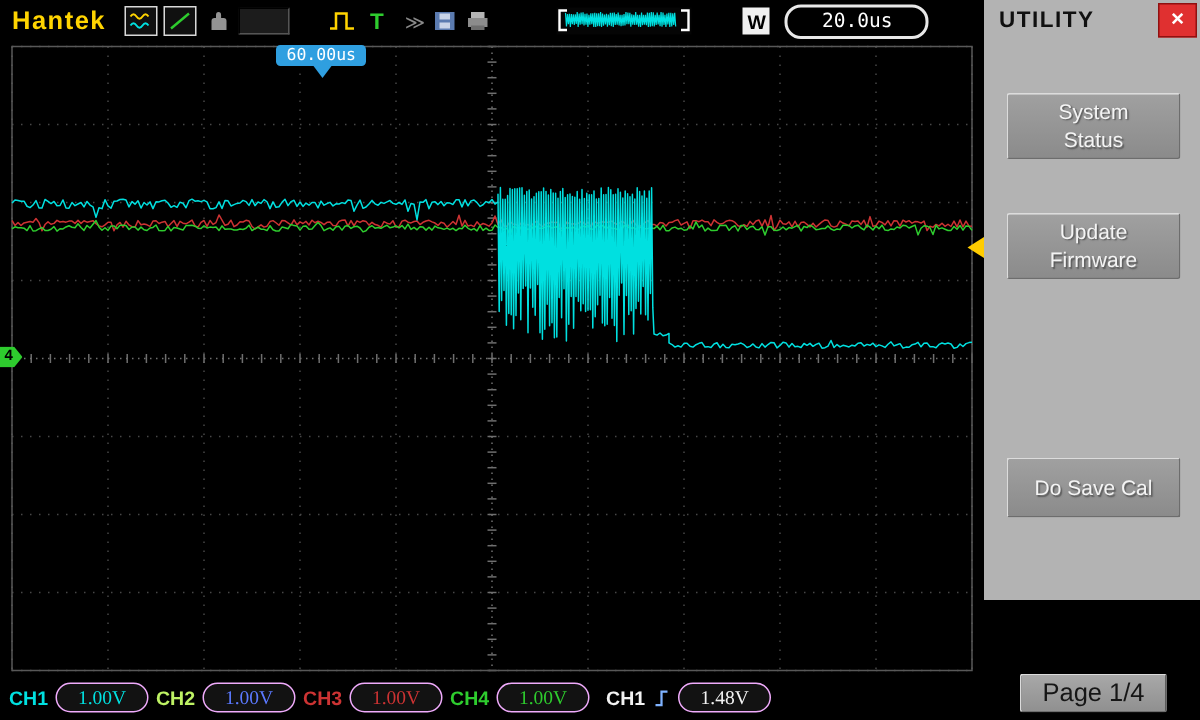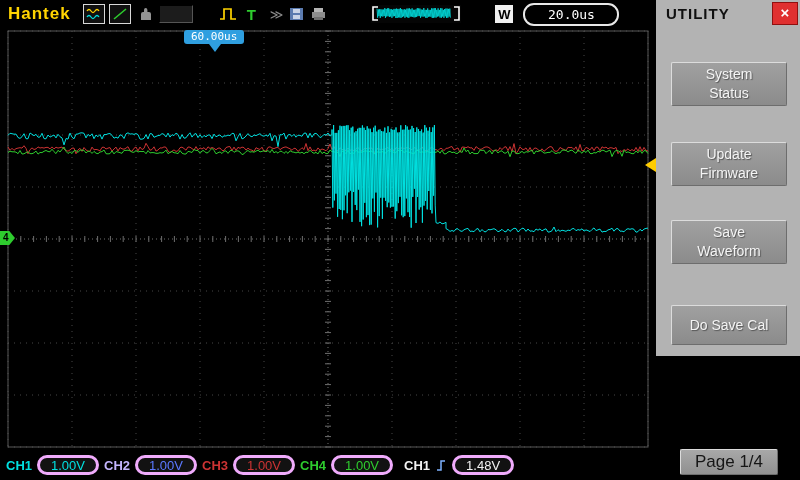--- a/index.html
+++ b/index.html
@@ -16,21 +16,21 @@
             border-top-color:#000;border-left-color:#000;margin-left:6px;}
   .t-label{color:#2ecc2e;font-weight:bold;font-size:15px;margin-left:8px;}
   .gray-glyph{color:#8a8a8a;font-size:13px;}
   .preview{position:relative;width:90px;height:18px;background:#050505;margin-left:44px;}
   .w-box{width:18px;height:18px;background:#f0f0f0;color:#000;font-weight:bold;font-size:13px;
          display:flex;align-items:center;justify-content:center;margin-left:34px;}
   .timebase{min-width:92px;height:19px;border:2px solid #e8e8e8;border-radius:11px;background:#000;
             color:#fff;font-family:"DejaVu Sans Mono",monospace;font-size:13px;
             display:flex;align-items:center;justify-content:center;margin-left:10px;}
   
-  .sidebar{position:absolute;top:0;right:0;width:144px;height:356px;background:#b3b3b3;}
+  .sidebar{position:absolute;top:0;right:0;width:144px;height:400px;background:#b3b3b3;}
   .sidebar-header{position:relative;height:28px;}
   .sidebar-title{font-size:15px;font-weight:bold;color:#101010;line-height:28px;padding-left:10px;
                  letter-spacing:1px;}
   .close-btn{position:absolute;top:2px;right:2px;width:24px;height:21px;background:#e03030;
              border:1px solid #901010;color:#fff;font-weight:bold;font-size:15px;line-height:19px;
              text-align:center;cursor:pointer;}
   .sbtn{position:absolute;left:15px;width:114px;background:linear-gradient(#a0a0a0,#8b8b8b);
         border:1px solid;border-color:#dcdcdc #6d6d6d #6d6d6d #dcdcdc;border-radius:2px;
         color:#f4f4f4;text-shadow:1px 1px 1px #555;font-size:14px;line-height:1.35;
         white-space:pre-line;text-align:center;display:flex;align-items:center;justify-content:center;
@@ -55,23 +55,23 @@
               border-top:7px solid transparent;border-bottom:7px solid transparent;
               border-right:11px solid #ffcc00;}
   .ch4-marker{position:absolute;left:0;top:203px;width:15px;height:14px;background:#2ecc2e;
               clip-path:polygon(0 0,62% 0,100% 50%,62% 100%,0 100%);
               color:#000;font-size:10px;font-weight:bold;line-height:14px;padding-left:3px;
               box-sizing:border-box;}
   
   .statusbar{position:absolute;bottom:0;left:0;width:528px;height:30px;background:#000;
              display:flex;align-items:center;padding:0 6px;box-sizing:border-box;gap:5px;}
   .ch-label{font-size:13px;font-weight:bold;}
-  .pill{background:#121212;border:3px solid #f0abfc;border-radius:10px;height:20px;min-width:62px;
+  .pill{background:#121212;border:1px solid #f0abfc;border-radius:10px;height:20px;min-width:62px;
         display:flex;align-items:center;justify-content:center;
-        font-family:Liberation Sans, sans-serif;font-size:13px;padding:0 6px;box-sizing:border-box;}
+        font-family:Liberation Serif, serif;font-size:13px;padding:0 6px;box-sizing:border-box;}
   .white{color:#f2f2f2;}
   .freq{min-width:96px;margin-left:auto;}
 </style>
 </head>
 <body>
 
 <div class="screen">
 
   <div class="topbar">
     <span class="brand">Hantek</span>
@@ -263,21 +263,21 @@
     <div class="ch4-marker">
       <span>4</span>
     </div>
   </div>
 
   <div class="statusbar">
     <span class="ch-label" style="color: rgb(0, 224, 224);">CH1</span>
     <span class="pill">
       <span style="color: rgb(0, 224, 224);">1.00V</span>
     </span>
-    <span class="ch-label" style="color: #c4b5fd; text-align: right;">CH2</span>
+    <span class="ch-label" style="color: #bef264; text-align: right;">CH2</span>
     <span class="pill">
       <span style="color: rgb(91, 121, 255);">1.00V</span>
     </span>
     <span class="ch-label" style="color: rgb(204, 51, 51);">CH3</span>
     <span class="pill">
       <span style="color: rgb(204, 51, 51);">1.00V</span>
     </span>
     <span class="ch-label" style="color: rgb(46, 204, 46);">CH4</span>
     <span class="pill">
       <span style="color: rgb(46, 204, 46);">1.00V</span>
@@ -294,19 +294,17 @@
 
   <div class="sidebar">
     <div class="sidebar-header">
       <span class="sidebar-title">UTILITY</span>
       <span class="close-btn">×</span>
     </div>
     <div class="sbtn sbtn-1">System
 Status</div>
     <div class="sbtn sbtn-2">Update
 Firmware</div>
-    <div class="sbtn sbtn-3">Save
-Waveform</div>
     <div class="sbtn sbtn-4">Do Save Cal</div>
     <div class="page-btn">Page 1/4</div>
   </div>
 
 </div>
 
 </body></html>

